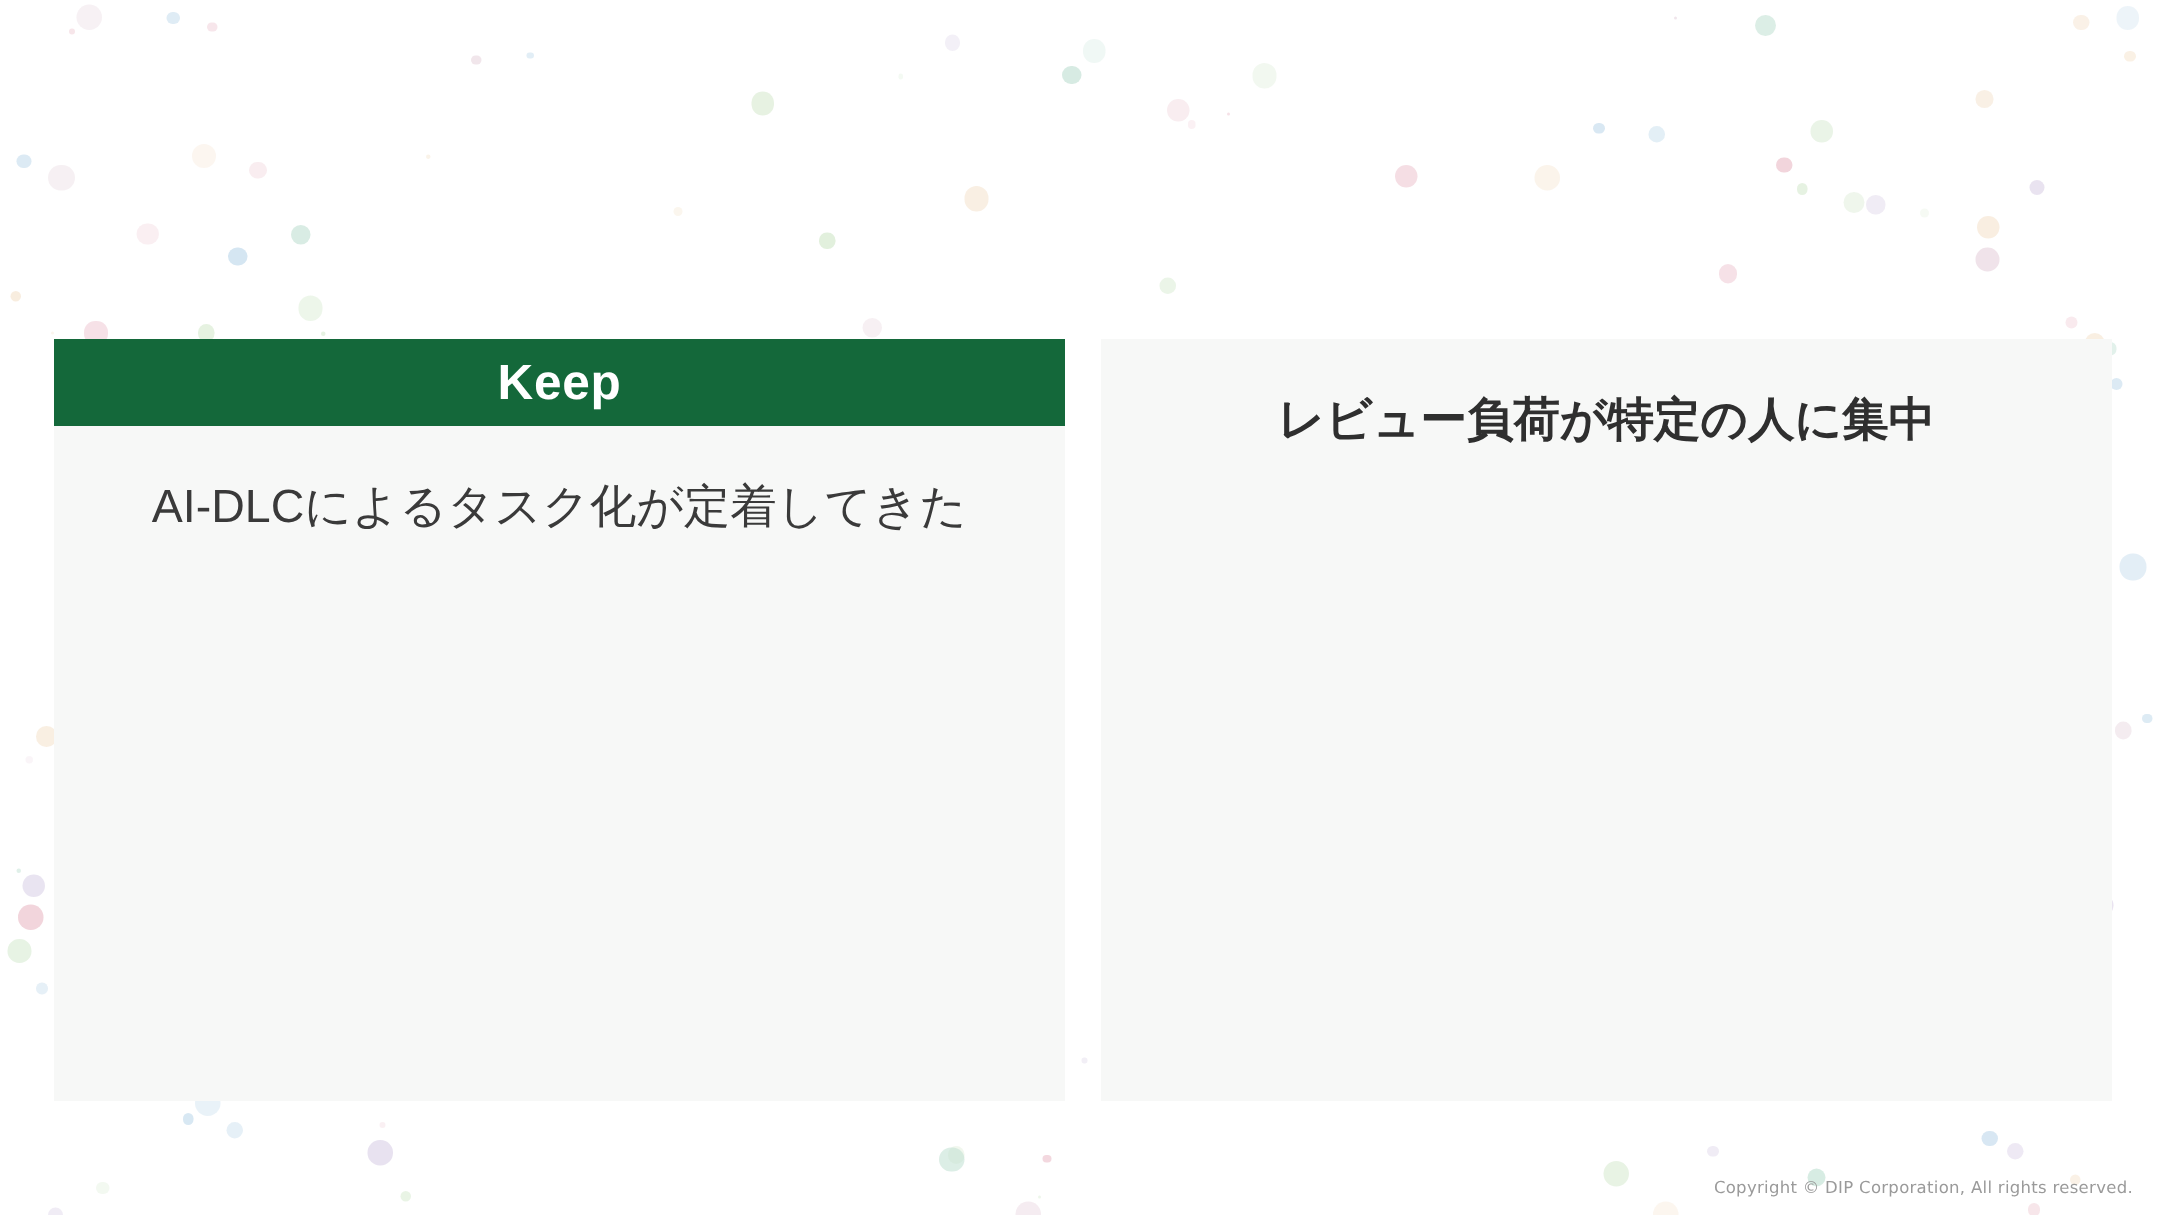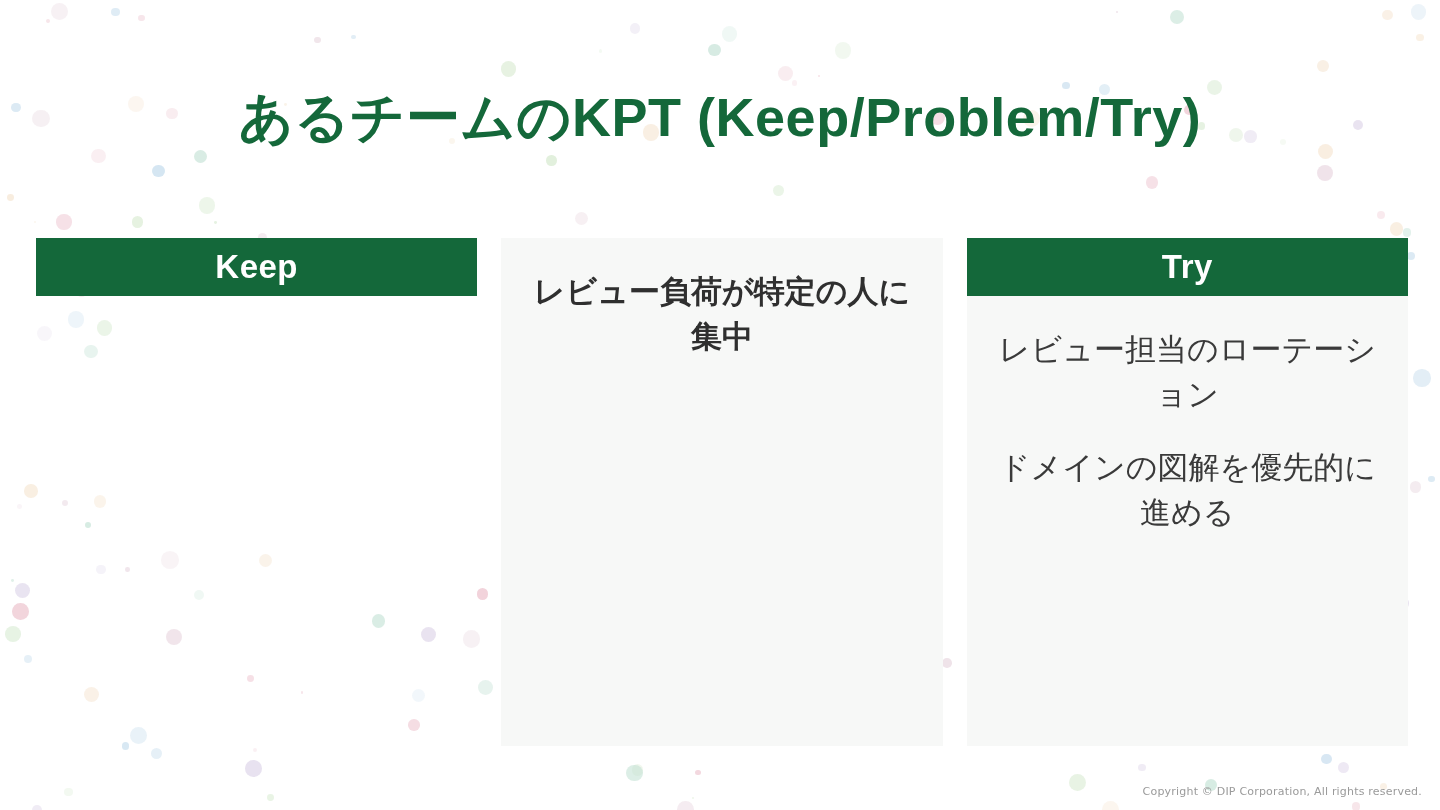--- a/index.html
+++ b/index.html
@@ -45,21 +45,21 @@
     font-weight: 700;
     color: #14683a;
     letter-spacing: 0.5px;
     z-index: 2;
     white-space: nowrap;
   }
 
   
   .columns {
     position: absolute;
-    top: 238px;
+    top: 226px;
     left: 36px;
     width: 1372px;
     height: 508px;
     display: flex;
     gap: 24px;
     z-index: 2;
   }
   .column {
     flex: 1 1 0;
     display: flex;
@@ -267,39 +267,34 @@
       <div class="dot" style="width: 15.3823px; height: 15.3823px; left: 1410.86px; top: 4.29767px; background: rgb(188, 215, 234); opacity: 0.27;"></div>
       <div class="dot" style="width: 16.8313px; height: 16.8313px; left: 625.925px; top: 764.51px; background: rgb(191, 224, 210); opacity: 0.55;"></div>
       <div class="dot" style="width: 15.3961px; height: 15.3961px; left: 721.869px; top: 26.3246px; background: rgb(191, 224, 210); opacity: 0.23;"></div>
       <div class="dot" style="width: 15.7632px; height: 15.7632px; left: 1194.46px; top: 247.437px; background: rgb(242, 221, 194); opacity: 0.31;"></div>
       <div class="dot" style="width: 2.08355px; height: 2.08355px; left: 34.3675px; top: 221.131px; background: rgb(242, 221, 194); opacity: 0.3;"></div>
       <div class="dot" style="width: 15.9402px; height: 15.9402px; left: 128.395px; top: 95.9169px; background: rgb(242, 221, 194); opacity: 0.25;"></div>
       <div class="dot" style="width: 16.3798px; height: 16.3798px; left: 165.555px; top: 628.956px; background: rgb(230, 210, 220); opacity: 0.57;"></div>
       <div class="dot" style="width: 10.3798px; height: 10.3798px; left: 193.819px; top: 589.988px; background: rgb(191, 224, 210); opacity: 0.24;"></div>
     </div>
 
-  <div class="title">あるチームのKPT (Keep/Problem/Try)</div>
 
   <div class="columns">
 
     <div class="column">
       <div class="col-header">Keep</div>
+      <div class="col-body">
+        <p class="item">AI-DLCによるタスク化が定着してきた</p>
+      </div>
     </div>
 
     <div class="column">
       <div class="col-body bold">
         <p class="item">レビュー負荷が特定の人に集中</p>
       </div>
     </div>
 
-    <div class="column">
-      <div class="col-header">Try</div>
-      <div class="col-body">
-        <p class="item">レビュー担当のローテーション</p>
-        <p class="item">ドメインの図解を優先的に進める</p>
-      </div>
-    </div>
 
   </div>
 
   <div class="footer">Copyright © DIP Corporation, All rights reserved.</div>
 
 </div>
 
 </body></html>

